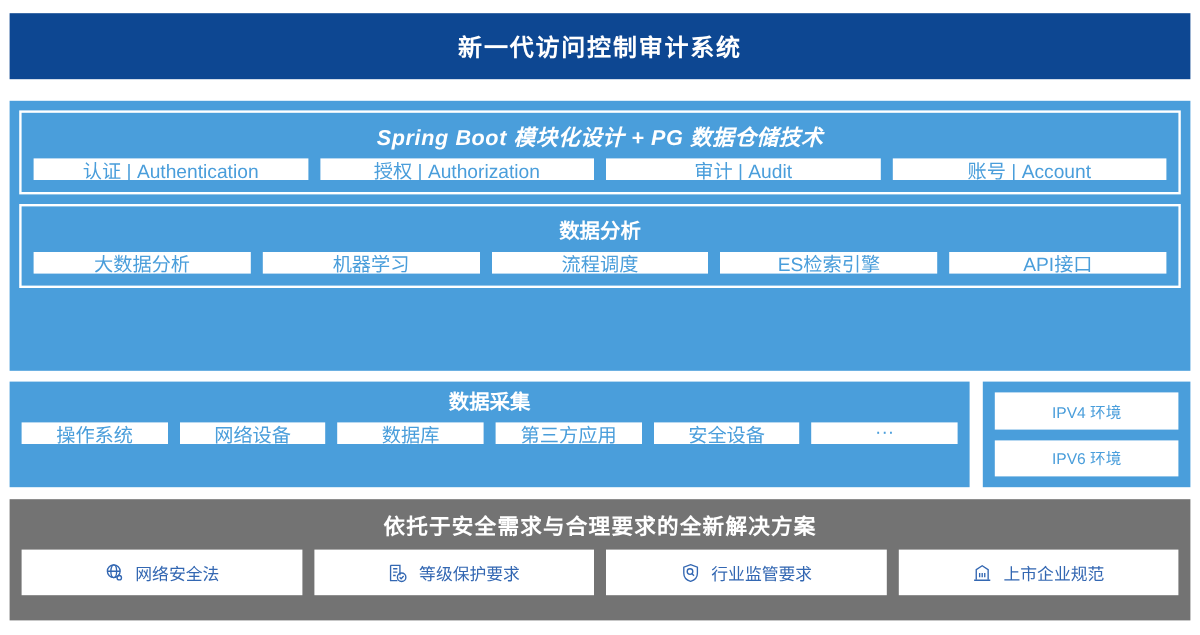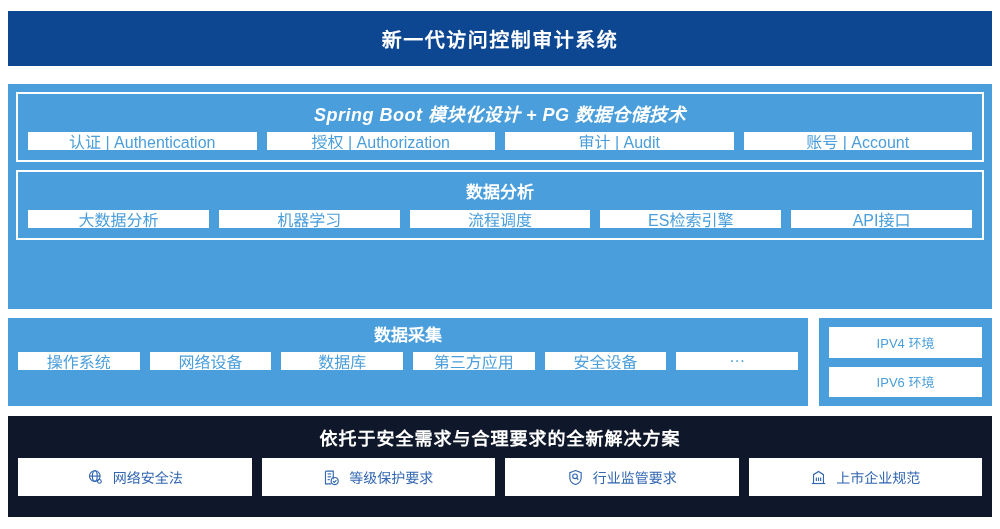--- a/index.html
+++ b/index.html
@@ -119,21 +119,21 @@
   }
   .collect-side .card { height: 30px; font-size: 13px; }
 
   
   .solution {
     position: absolute;
     left: 8px;
     top: 416px;
     width: 984px;
     height: 101px;
-    background: #0f172a;
+    background: #737373;
     padding: 6px 10px 10px 10px;
     font-family: Liberation Serif, serif;
   }
   .solution .panel-title {
     font-size: 18px;
     letter-spacing: 1px;
     height: 36px;
     line-height: 34px;
   }
   .solution .card {

